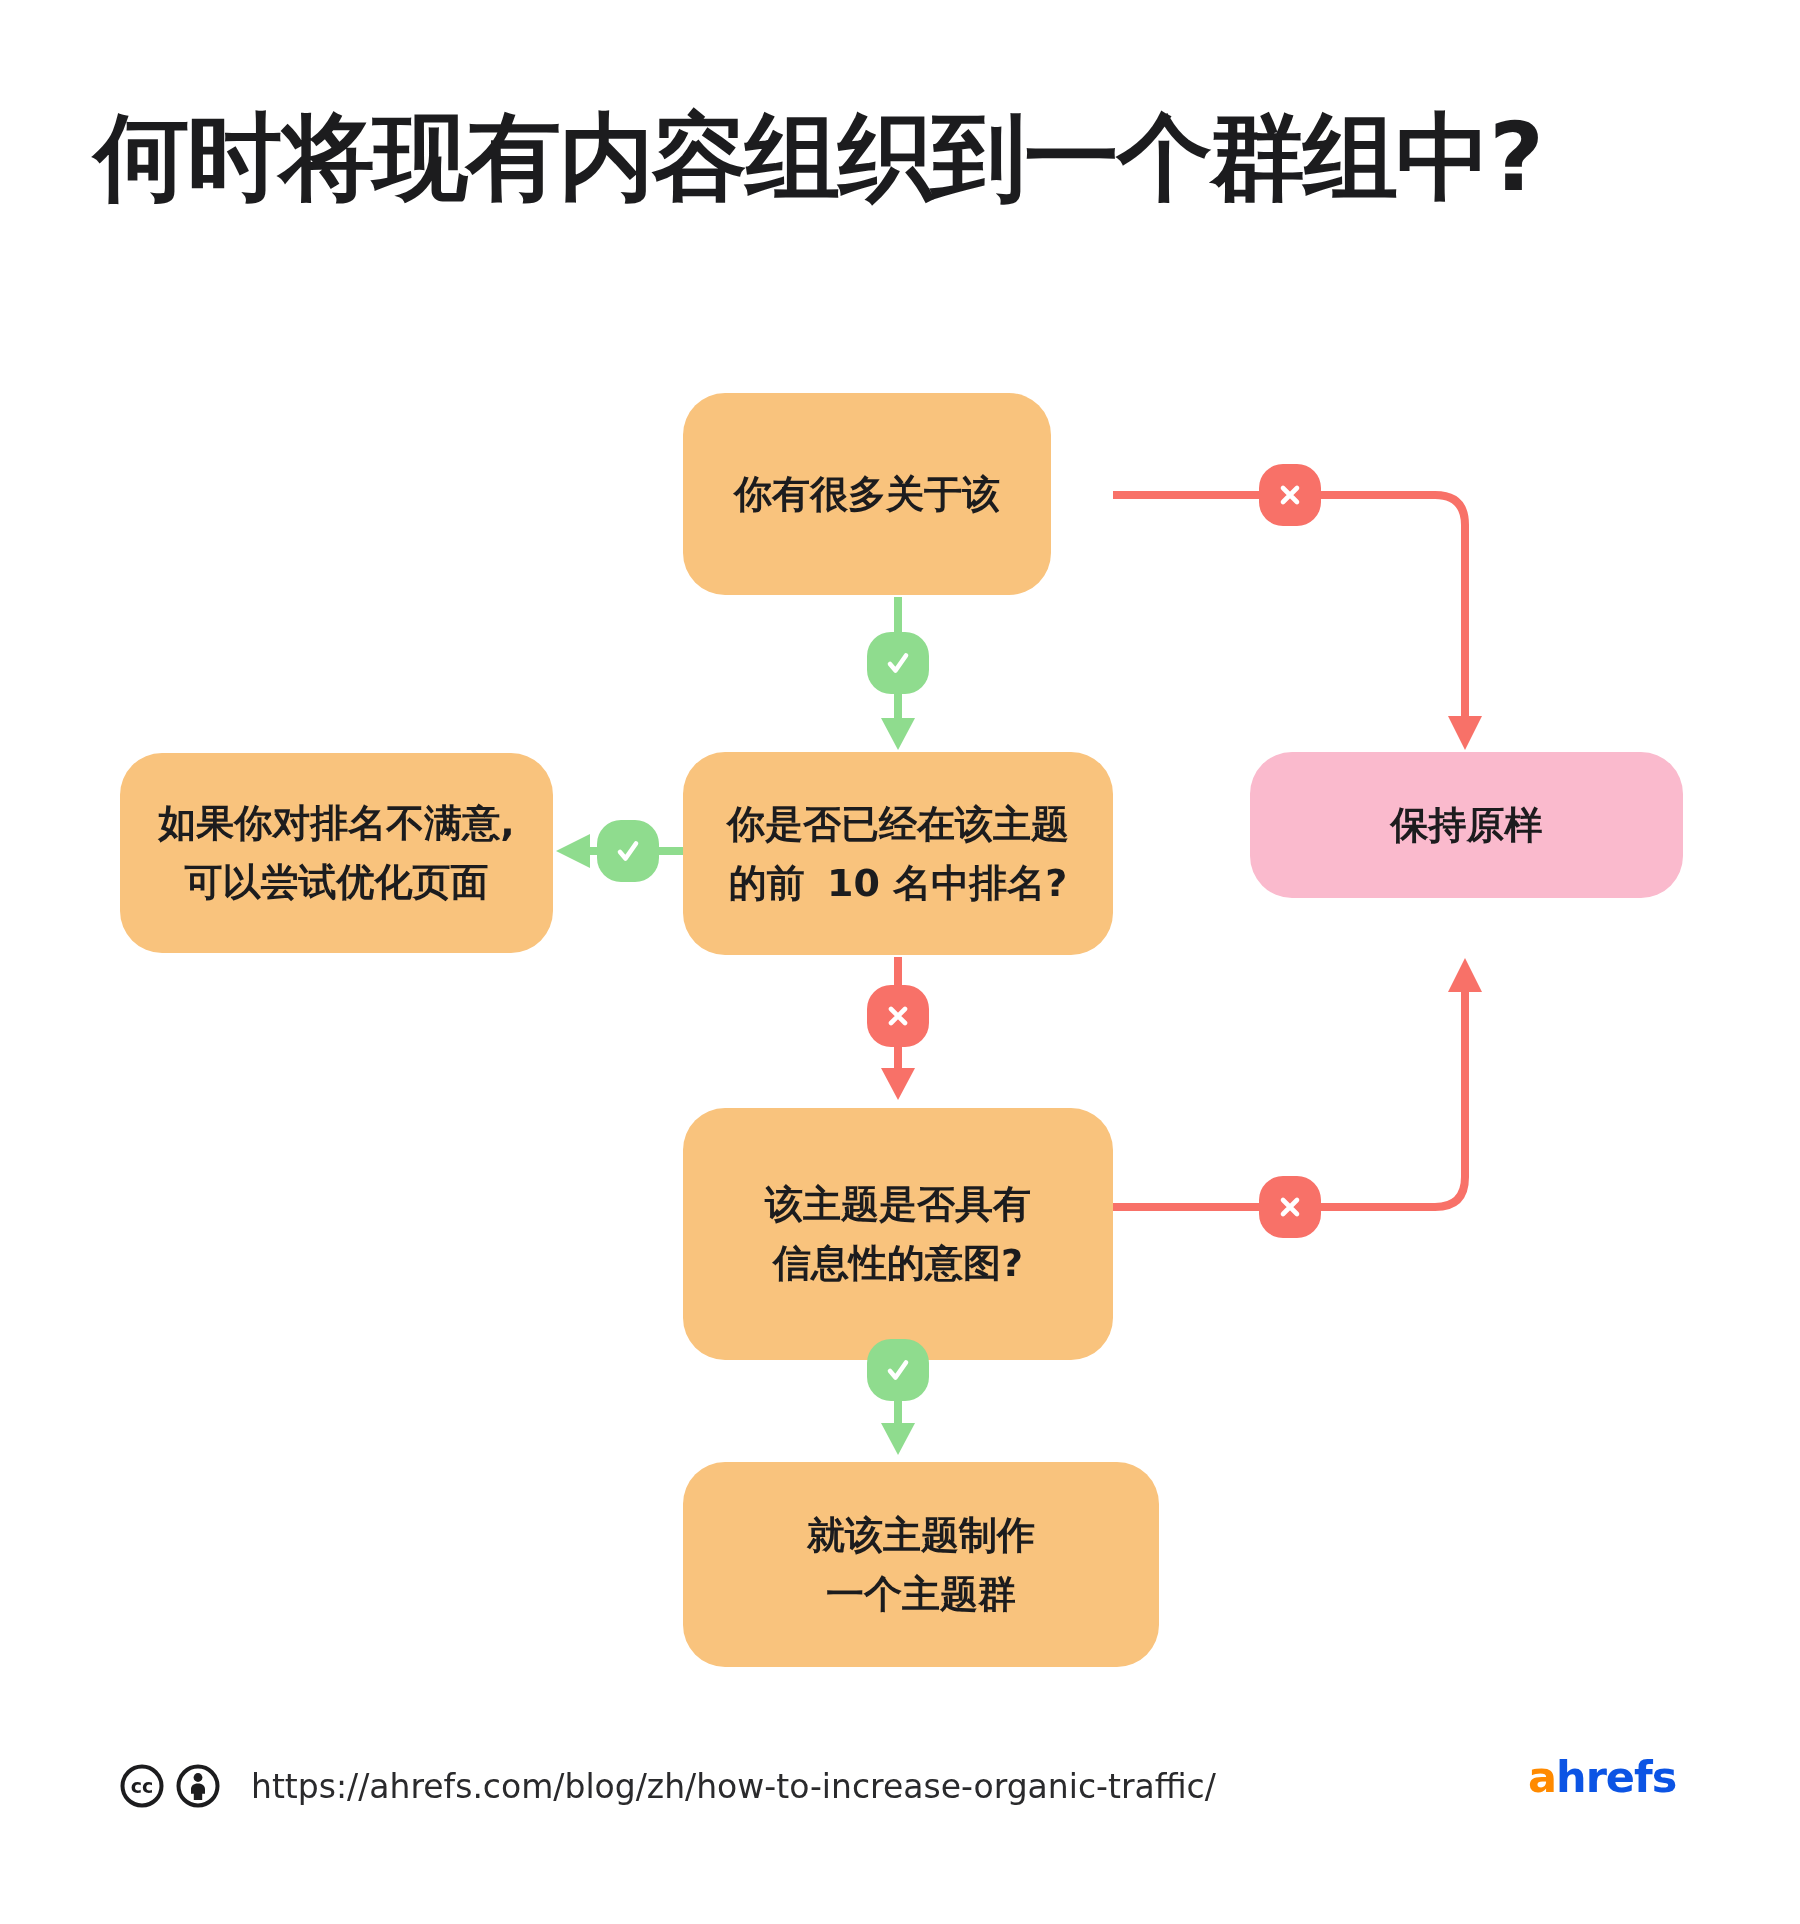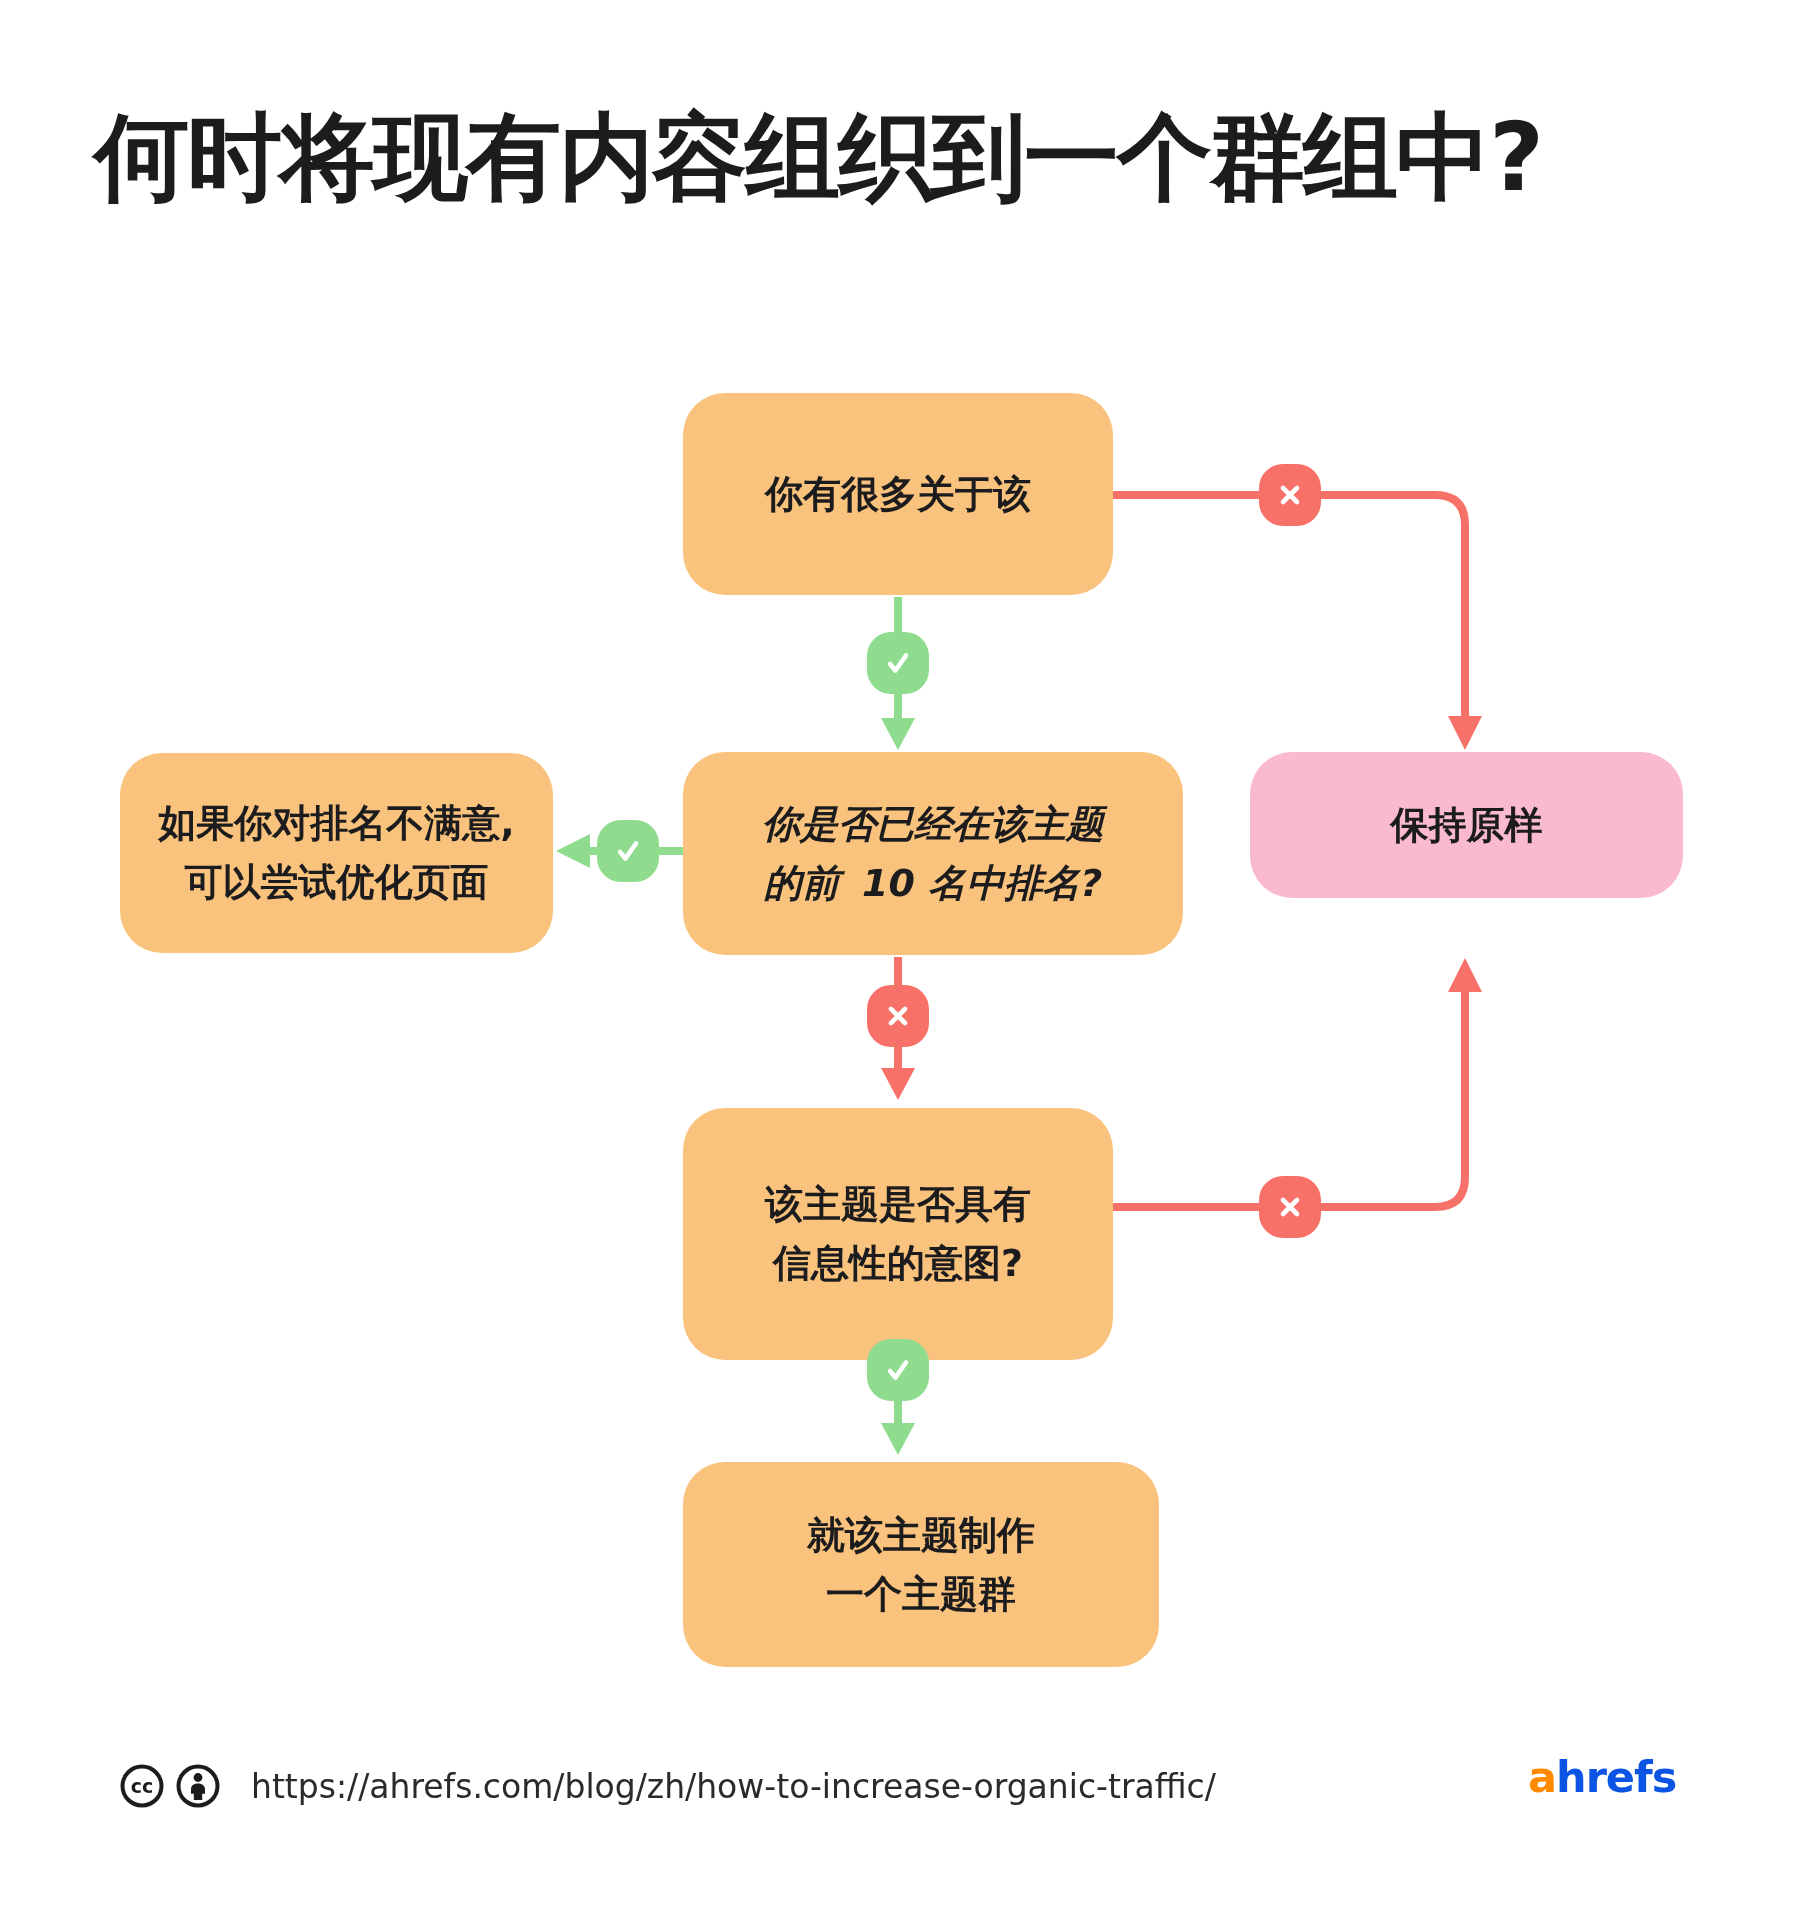--- a/index.html
+++ b/index.html
@@ -73,25 +73,25 @@
       <path d="M1113 1207 L1435 1207 Q1465 1207 1465 1177 L1465 988" stroke="#f87168" stroke-width="8" fill="none"></path>
       <polygon points="1448,992 1482,992 1465,958" fill="#f87168"></polygon>
     </g>
 
     <g>
       <path d="M898 1309 L898 1427" stroke="#8fdc8e" stroke-width="8" fill="none"></path>
       <polygon points="881,1423 915,1423 898,1455" fill="#8fdc8e"></polygon>
     </g>
   </svg>
 
-  <div class="node orange" style="left:683px;top:393px;width:430px;height:202px;">
+  <div class="node orange" style="left:683px;top:393px;width:368px;height:202px;">
     <div>你有很多关于该</div>
   </div>
 
-  <div class="node orange" style="left:683px;top:752px;width:500px;height:203px;font-style:italic;">
+  <div class="node orange" style="left:683px;top:752px;width:430px;height:203px;">
     <div>你是否已经在该主题</div>
     <div><span>的前 </span><span class="num-bold">10</span><span> 名中排名?</span></div>
   </div>
 
   <div class="node orange" style="left:120px;top:753px;width:433px;height:200px;">
     <div>如果你对排名不满意,</div>
     <div>可以尝试优化页面</div>
   </div>
 
   <div class="node pink" style="left:1250px;top:752px;width:433px;height:146px;">

